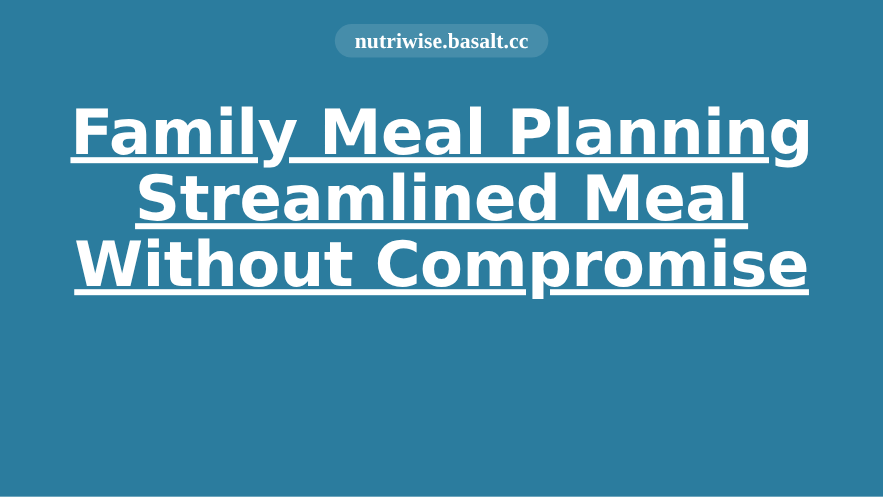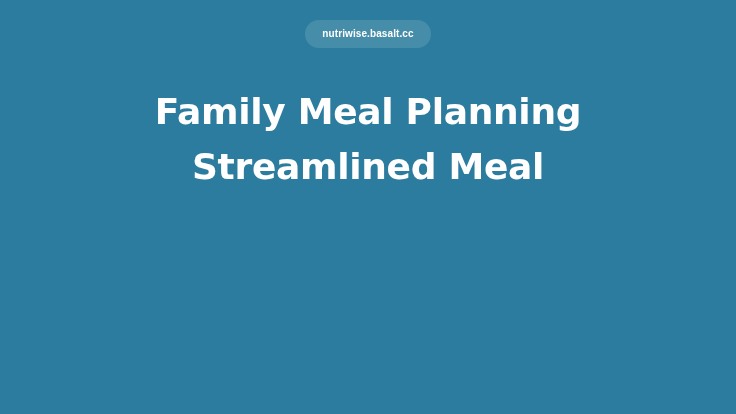--- a/index.html
+++ b/index.html
@@ -33,39 +33,40 @@
     display: flex;
     align-items: center;
     justify-content: center;
     padding: 0 17px;
     border-radius: 999px;
     background: rgba(255, 255, 255, 0.13);
     box-sizing: border-box;
   }
   #domain-badge-label {
     color: #FFFFFF;
-    font-size: 10px;
+    font-size: 18px;
     font-weight: 600;
     letter-spacing: 0.1px;
     line-height: 1;
     white-space: nowrap;
-    font-family: Liberation Sans, sans-serif;
+    font-family: Liberation Serif, serif;
   }
 
   
   #headline {
     margin-top: 36px;
     width: 640px;
     text-align: center;
     color: #FFFFFF;
-    font-size: 36px;
+    font-size: 52px;
     font-weight: 700;
     line-height: 55px;
     letter-spacing: -0.3px;
     font-family: "DejaVu Sans", "Liberation Sans", sans-serif;
+    text-decoration: underline;
   }
   #headline .hl-line {
     display: block;
     white-space: nowrap;
   }
 
   #spacer-bottom {
     flex: 1 1 auto;
   }
 </style>
@@ -74,17 +75,18 @@
 
 <div id="card">
 
   <div id="domain-badge">
     <span id="domain-badge-label">nutriwise.basalt.cc</span>
   </div>
 
   <h1 id="headline">
     <span class="hl-line">Family Meal Planning</span>
     <span class="hl-line">Streamlined Meal</span>
+    <span class="hl-line">Without Compromise</span>
   </h1>
 
   <div id="spacer-bottom"></div>
 
 </div>
 
 </body></html>

